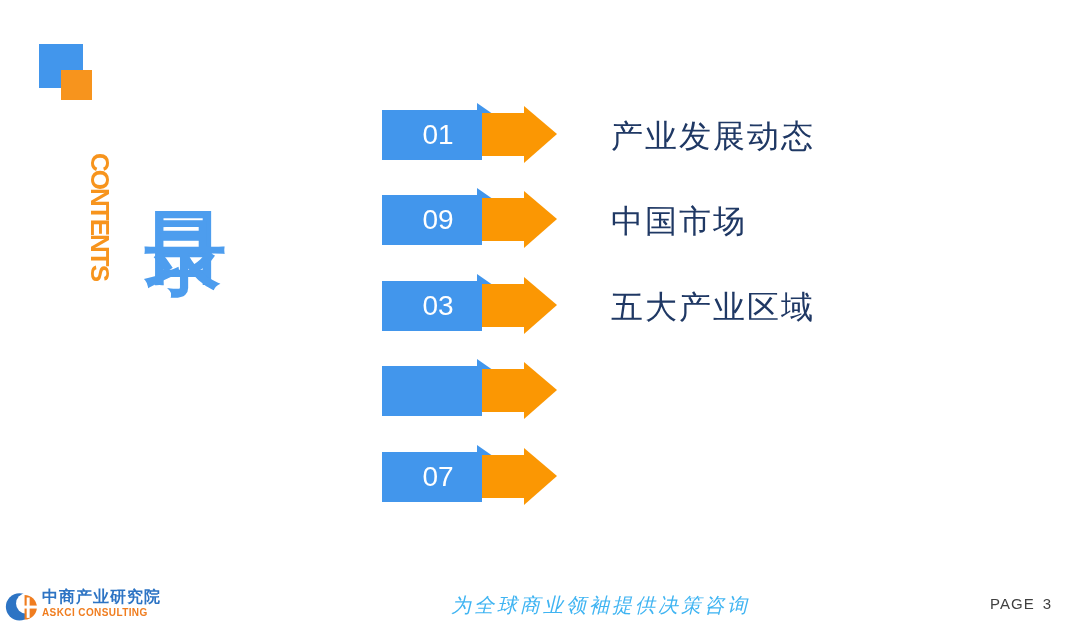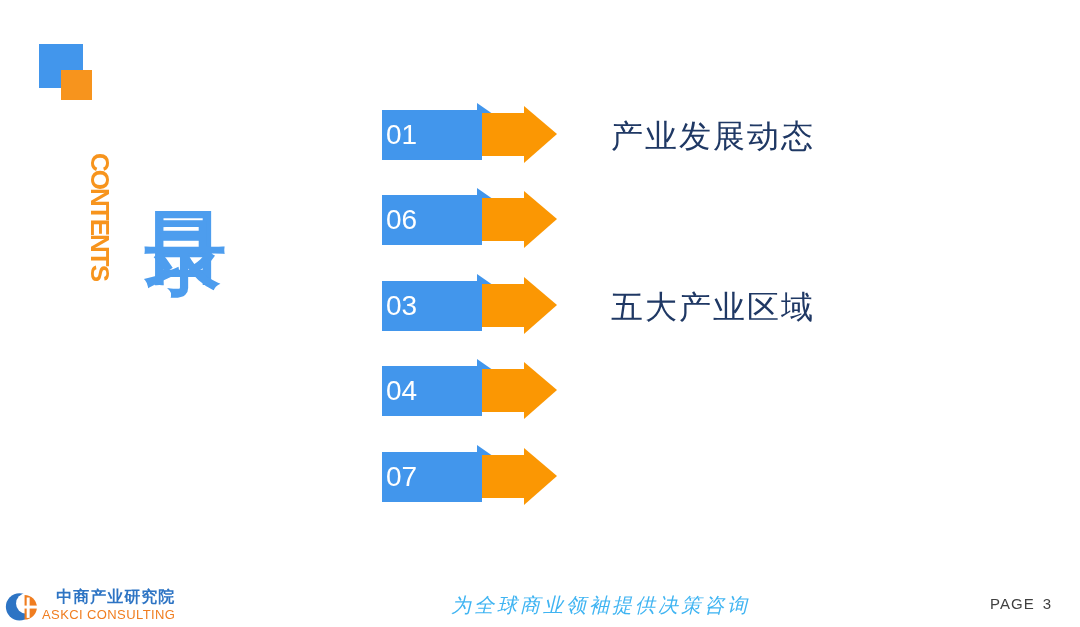--- a/index.html
+++ b/index.html
@@ -21,34 +21,34 @@
   .title-vert{
     position:absolute;left:144px;top:148px;height:210px;
     writing-mode:vertical-rl;text-orientation:upright;
     color:var(--title-blue);font-weight:bold;font-size:82px;line-height:84px;letter-spacing:6px;
     font-family:"Liberation Sans","DejaVu Sans",sans-serif;
   }
   
   .toc-item{position:absolute;left:382px;width:640px;height:70px;cursor:pointer;}
   .toc-item svg{position:absolute;left:0;top:0;}
   .toc-item .num{
-    position:absolute;left:4px;top:9px;width:88px;height:50px;line-height:50px;
-    text-align:left;color:#ffffff;font-size:28px;
+    position:absolute;left:12px;top:9px;width:88px;height:50px;line-height:50px;
+    text-align:center;color:#ffffff;font-size:28px;
   }
   .toc-item .label{
     position:absolute;left:203px;top:0;height:70px;line-height:70px;
     color:var(--navy);font-size:32px;letter-spacing:2px;
     font-family:"Liberation Serif","DejaVu Serif",serif;
     margin-left:26px;
   }
   
   .logo{position:absolute;left:5px;top:589px;display:flex;align-items:flex-start;}
   .logo-text{margin-left:3px;line-height:1;}
-  .logo-cn{color:var(--logo-blue);font-weight:bold;font-size:16px;letter-spacing:1px;text-align:right;}
-  .logo-en{color:var(--logo-orange);font-weight:normal;font-size:13px;margin-top:3px;letter-spacing:0.4px;}
+  .logo-cn{color:var(--logo-blue);font-weight:bold;font-size:16px;letter-spacing:1px;}
+  .logo-en{color:var(--logo-orange);font-weight:bold;font-size:10px;margin-top:3px;letter-spacing:0.4px;}
   .slogan{
     position:absolute;left:430px;top:592px;width:320px;text-align:right;
     color:var(--slogan-blue);font-size:20px;font-style:italic;letter-spacing:3px;
     font-family:"Liberation Serif","DejaVu Serif",serif;
   }
   .page-num{
     position:absolute;right:28px;top:595px;color:var(--page-gray);font-size:15px;letter-spacing:1px;
   }
   .page-num .n{margin-left:8px;}
 </style>
@@ -75,42 +75,42 @@
     <div class="label">产业发展动态</div>
   </div>
 
   <div class="toc-item" style="top:186px">
     <svg width="180" height="70" viewBox="0 0 180 70">
       <polygon points="95,2 135,30 95,58" fill="var(--blue)"></polygon>
       <rect x="0" y="9" width="100" height="50" fill="var(--blue)"></rect>
       <rect x="100" y="12" width="42" height="43" fill="var(--orange)"></rect>
       <polygon points="142,5 175,33 142,62" fill="var(--orange)"></polygon>
     </svg>
-    <div class="num">06</div>
+    <div class="num">09</div>
+    <div class="label">中国市场</div>
   </div>
 
   <div class="toc-item" style="top:272px">
     <svg width="180" height="70" viewBox="0 0 180 70">
       <polygon points="95,2 135,30 95,58" fill="var(--blue)"></polygon>
       <rect x="0" y="9" width="100" height="50" fill="var(--blue)"></rect>
       <rect x="100" y="12" width="42" height="43" fill="var(--orange)"></rect>
       <polygon points="142,5 175,33 142,62" fill="var(--orange)"></polygon>
     </svg>
     <div class="num">03</div>
     <div class="label">五大产业区域</div>
   </div>
 
   <div class="toc-item" style="top:357px">
     <svg width="180" height="70" viewBox="0 0 180 70">
       <polygon points="95,2 135,30 95,58" fill="var(--blue)"></polygon>
       <rect x="0" y="9" width="100" height="50" fill="var(--blue)"></rect>
       <rect x="100" y="12" width="42" height="43" fill="var(--orange)"></rect>
       <polygon points="142,5 175,33 142,62" fill="var(--orange)"></polygon>
     </svg>
-    <div class="num">04</div>
   </div>
 
   <div class="toc-item" style="top:443px">
     <svg width="180" height="70" viewBox="0 0 180 70">
       <polygon points="95,2 135,30 95,58" fill="var(--blue)"></polygon>
       <rect x="0" y="9" width="100" height="50" fill="var(--blue)"></rect>
       <rect x="100" y="12" width="42" height="43" fill="var(--orange)"></rect>
       <polygon points="142,5 175,33 142,62" fill="var(--orange)"></polygon>
     </svg>
     <div class="num">07</div>

